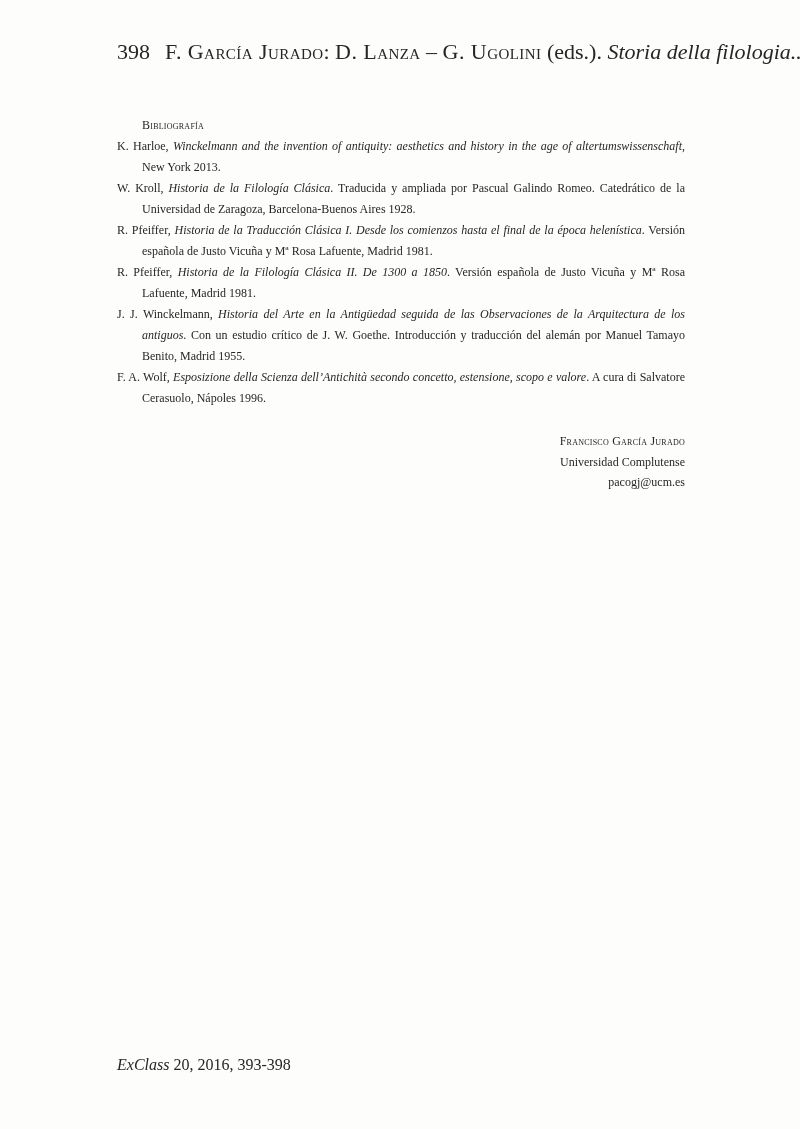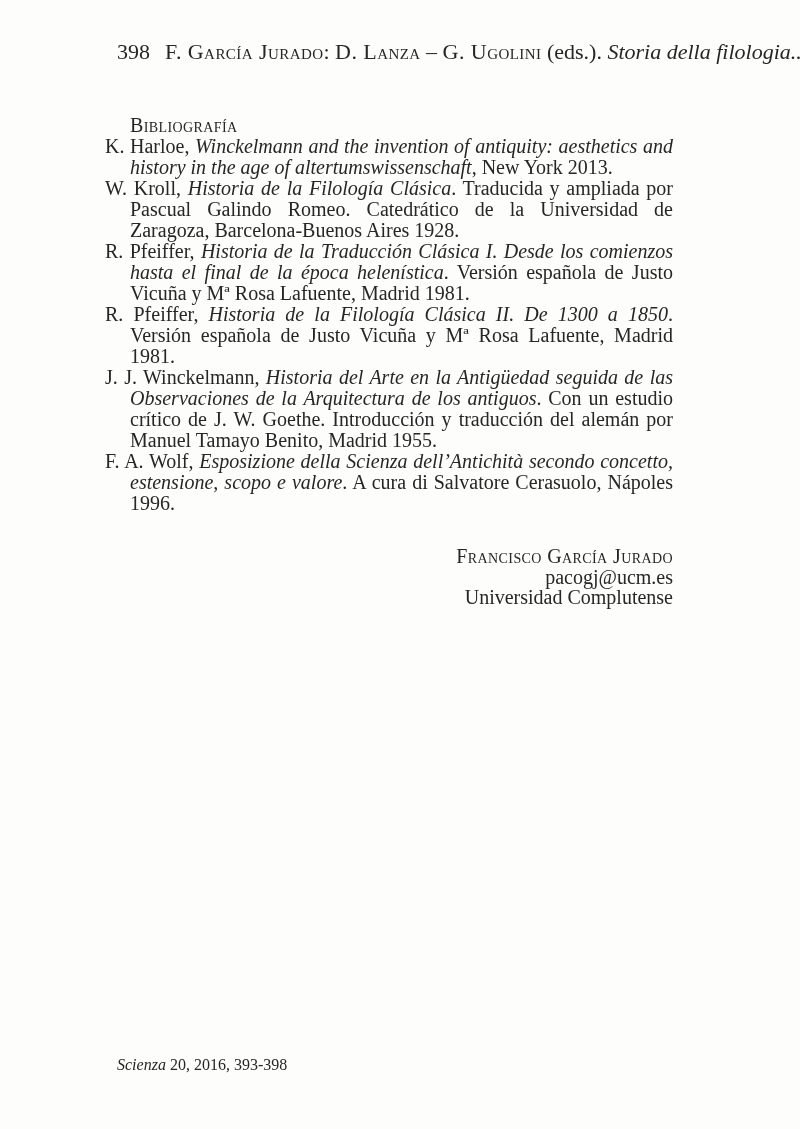--- a/index.html
+++ b/index.html
@@ -37,41 +37,41 @@
     font-variant: small-caps;
     letter-spacing: 0.02em;
   }
   .run-i {
     font-style: italic;
   }
   
   .bodytext {
     position: absolute;
     top: 115px;
-    left: 105px;
+    left: 117px;
     width: 568px;
-    font-size: 20px;
+    font-size: 12px;
     line-height: 21px;
   }
   .bibhead {
     margin: 0 0 0 25px;
     font-variant: small-caps;
     letter-spacing: 0.02em;
   }
   .entry {
     margin: 0;
     text-align: justify;
     text-indent: -25px;
     padding-left: 25px;
     hyphens: auto;
     -webkit-hyphens: auto;
   }
   
   .signature {
-    margin-top: 32px;
+    margin-top: 22px;
     text-align: right;
     line-height: 20.5px;
   }
   .signature p {
     margin: 0;
   }
   .sig-author {
     font-variant: small-caps;
     letter-spacing: 0.02em;
   }
@@ -100,20 +100,20 @@
         <p class="entry"><span>K. Harloe, </span><span class="run-i">Winckelmann and the invention of antiquity: aesthetics and history in the age of altertumswissenschaft</span><span>, New York 2013.</span></p>
         <p class="entry"><span>W. Kroll, </span><span class="run-i">Historia de la Filología Clásica</span><span>. Traducida y ampliada por Pascual Galindo Romeo. Catedrático de la Universidad de Zaragoza, Barcelona-Buenos Aires 1928.</span></p>
         <p class="entry"><span>R. Pfeiffer, </span><span class="run-i">Historia de la Traducción Clásica I. Desde los comienzos hasta el final de la época helenística</span><span>. Versión española de Justo Vicuña y Mª Rosa Lafuente, Madrid 1981.</span></p>
         <p class="entry"><span>R. Pfeiffer, </span><span class="run-i">Historia de la Filología Clásica II. De 1300 a 1850</span><span>. Versión española de Justo Vicuña y Mª Rosa Lafuente, Madrid 1981.</span></p>
         <p class="entry"><span>J. J. Winckelmann, </span><span class="run-i">Historia del Arte en la Antigüedad seguida de las Observaciones de la Arquitectura de los antiguos</span><span>. Con un estudio crítico de J. W. Goethe. Introducción y traducción del alemán por Manuel Tamayo Benito, Madrid 1955.</span></p>
         <p class="entry"><span>F. A. Wolf, </span><span class="run-i">Esposizione della Scienza dell’Antichità secondo concetto, estensione, scopo e valore</span><span>. A cura di Salvatore Cerasuolo, Nápoles 1996.</span></p>
       </div>
 
     <div class="signature">
       <p class="sig-author">Francisco García Jurado</p>
+      <p>Universidad Complutense</p>
       <p>pacogj@ucm.es</p>
-      <p>Universidad Complutense</p>
     </div>
   </div>
 
-  <div class="footer"><span class="run-i">Scienza</span><span> 20, 2016, 393-398</span></div>
+  <div class="footer"><span class="run-i">ExClass</span><span> 20, 2016, 393-398</span></div>
 
 </div>
 
 </body></html>

